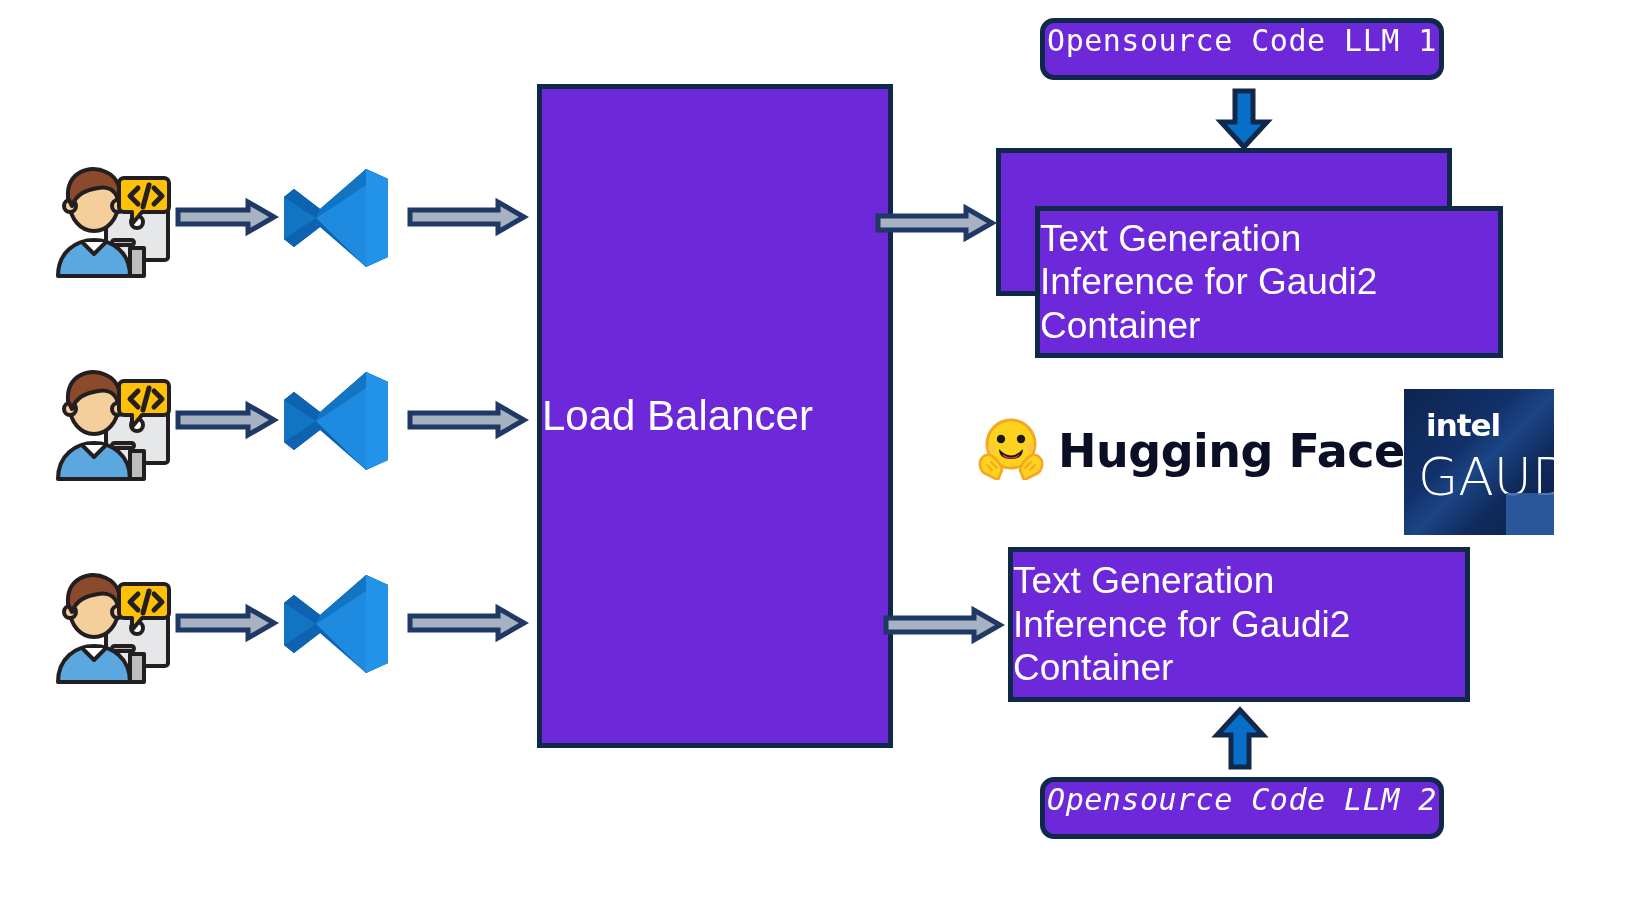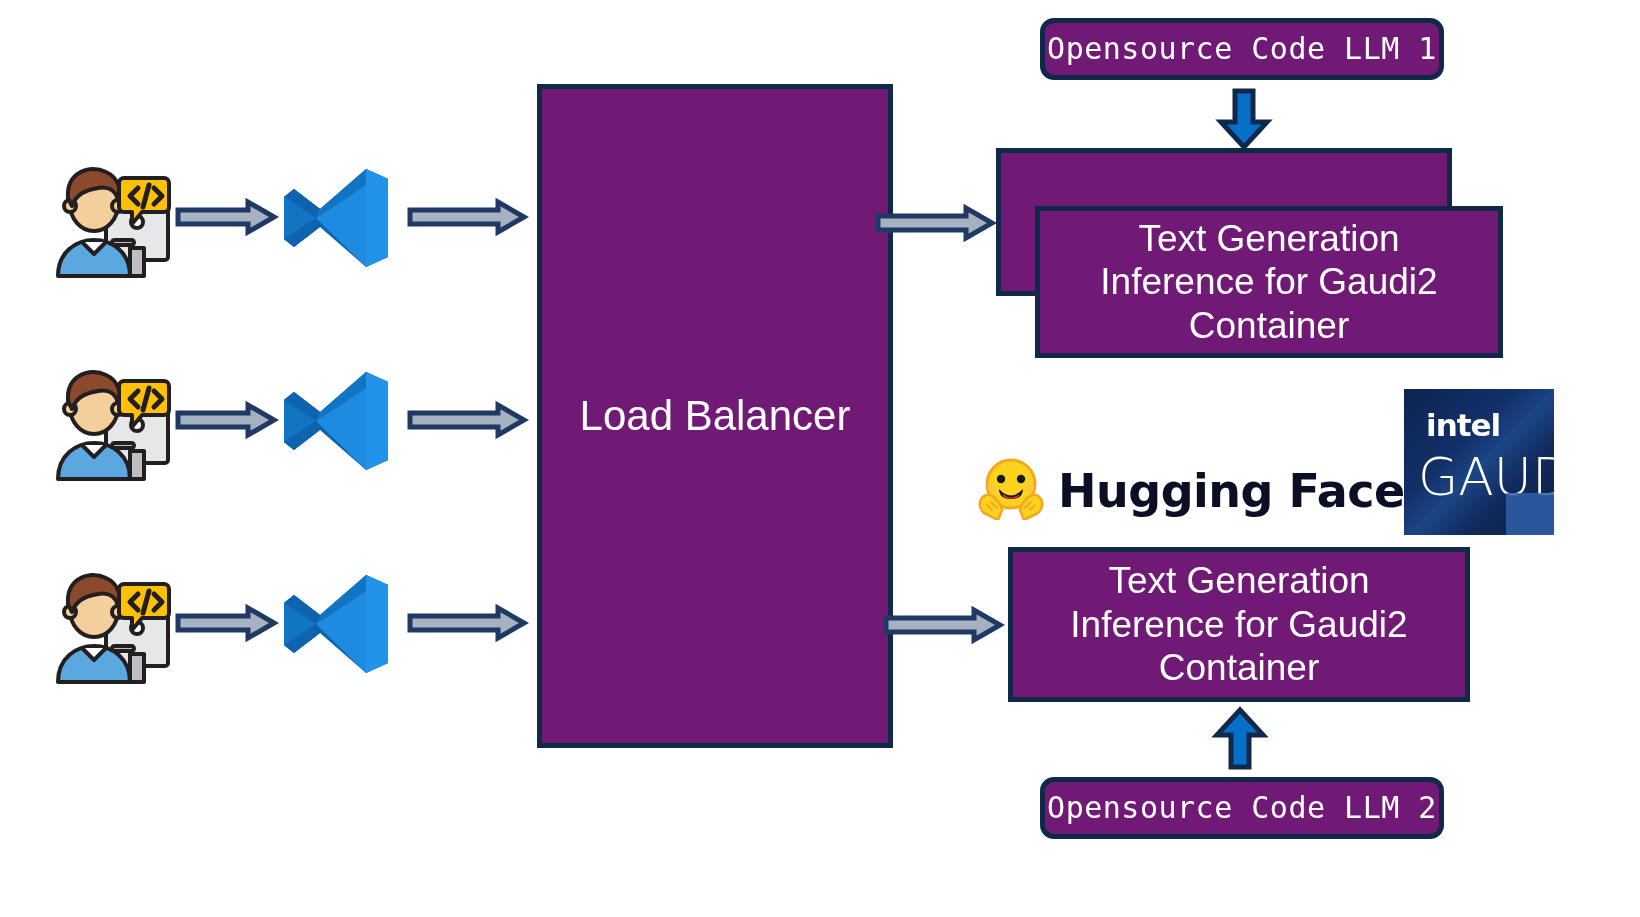--- a/index.html
+++ b/index.html
@@ -1,38 +1,38 @@
 <!DOCTYPE html>
 <html><head>
 <meta charset="utf-8">
 <style>
   html,body{margin:0;padding:0;background:#ffffff;}
   body{width:1640px;height:917px;position:relative;overflow:hidden;
        font-family:"Liberation Sans",sans-serif;}
   .stage{position:absolute;left:0;top:0;width:1640px;height:917px;}
 
   
-  .bluebox{position:absolute;background:#701a75;border:5px solid #10284A;
-           box-sizing:border-box;display:flex;align-items:center;
+  .bluebox{position:absolute;background:#6d28d9;border:5px solid #10284A;
+           box-sizing:border-box;display:flex;align-items:flex-start;
            justify-content:center;color:#ffffff;text-align:center;
            line-height:1.18;font-weight:400;}
   .bluebox.round{border-radius:14px;}
   .mono{font-family:"DejaVu Sans Mono","Liberation Mono",monospace;
         font-size:30px;letter-spacing:0.5px;}
 
   
   .barrow{position:absolute;}
   .barrow svg{display:block;overflow:visible;}
 
   
   .devicon{position:absolute;}
   .vscode{position:absolute;}
 
   
-  .hf{position:absolute;display:flex;align-items:center;gap:14px;margin-top:40px;}
+  .hf{position:absolute;display:flex;align-items:center;gap:14px;}
   .hf-text{font-size:46px;font-weight:bold;color:#0B0F26;
            font-family:"DejaVu Sans","Liberation Sans",sans-serif;
            letter-spacing:-0.5px;}
 
   
   .gaudi{position:absolute;overflow:hidden;
          background:linear-gradient(135deg,#0d2450 0%,#123069 38%,#1b4585 52%,#102a5c 70%,#0b1f45 100%);}
   .gaudi-intel{position:absolute;color:#fff;font-weight:bold;
        font-family:"DejaVu Sans","Liberation Sans",sans-serif;
        font-size:31px;letter-spacing:-1px;}
@@ -272,17 +272,17 @@
     <div>Inference for Gaudi2</div>
     <div>Container</div>
   </div>
 
   <div class="barrow" style="left:1214px;top:706px;">
     <svg width="52" height="64" viewBox="0 0 52 64">
       <path d="M26 4 L49 29 H35 V61 H17 V29 H3 Z" fill="#0670C8" stroke="#10284A" stroke-width="5" stroke-linejoin="miter"></path>
     </svg>
   </div>
 
-  <div class="bluebox round mono" style="left:1040px;top:777px;width:404px;height:62px;">
+  <div class="bluebox round mono" style="left:1040px;top:777px;width:404px;height:62px;font-style:italic;">
     <span>Opensource Code LLM 2</span>
   </div>
 
 </div>
 
 </body></html>

